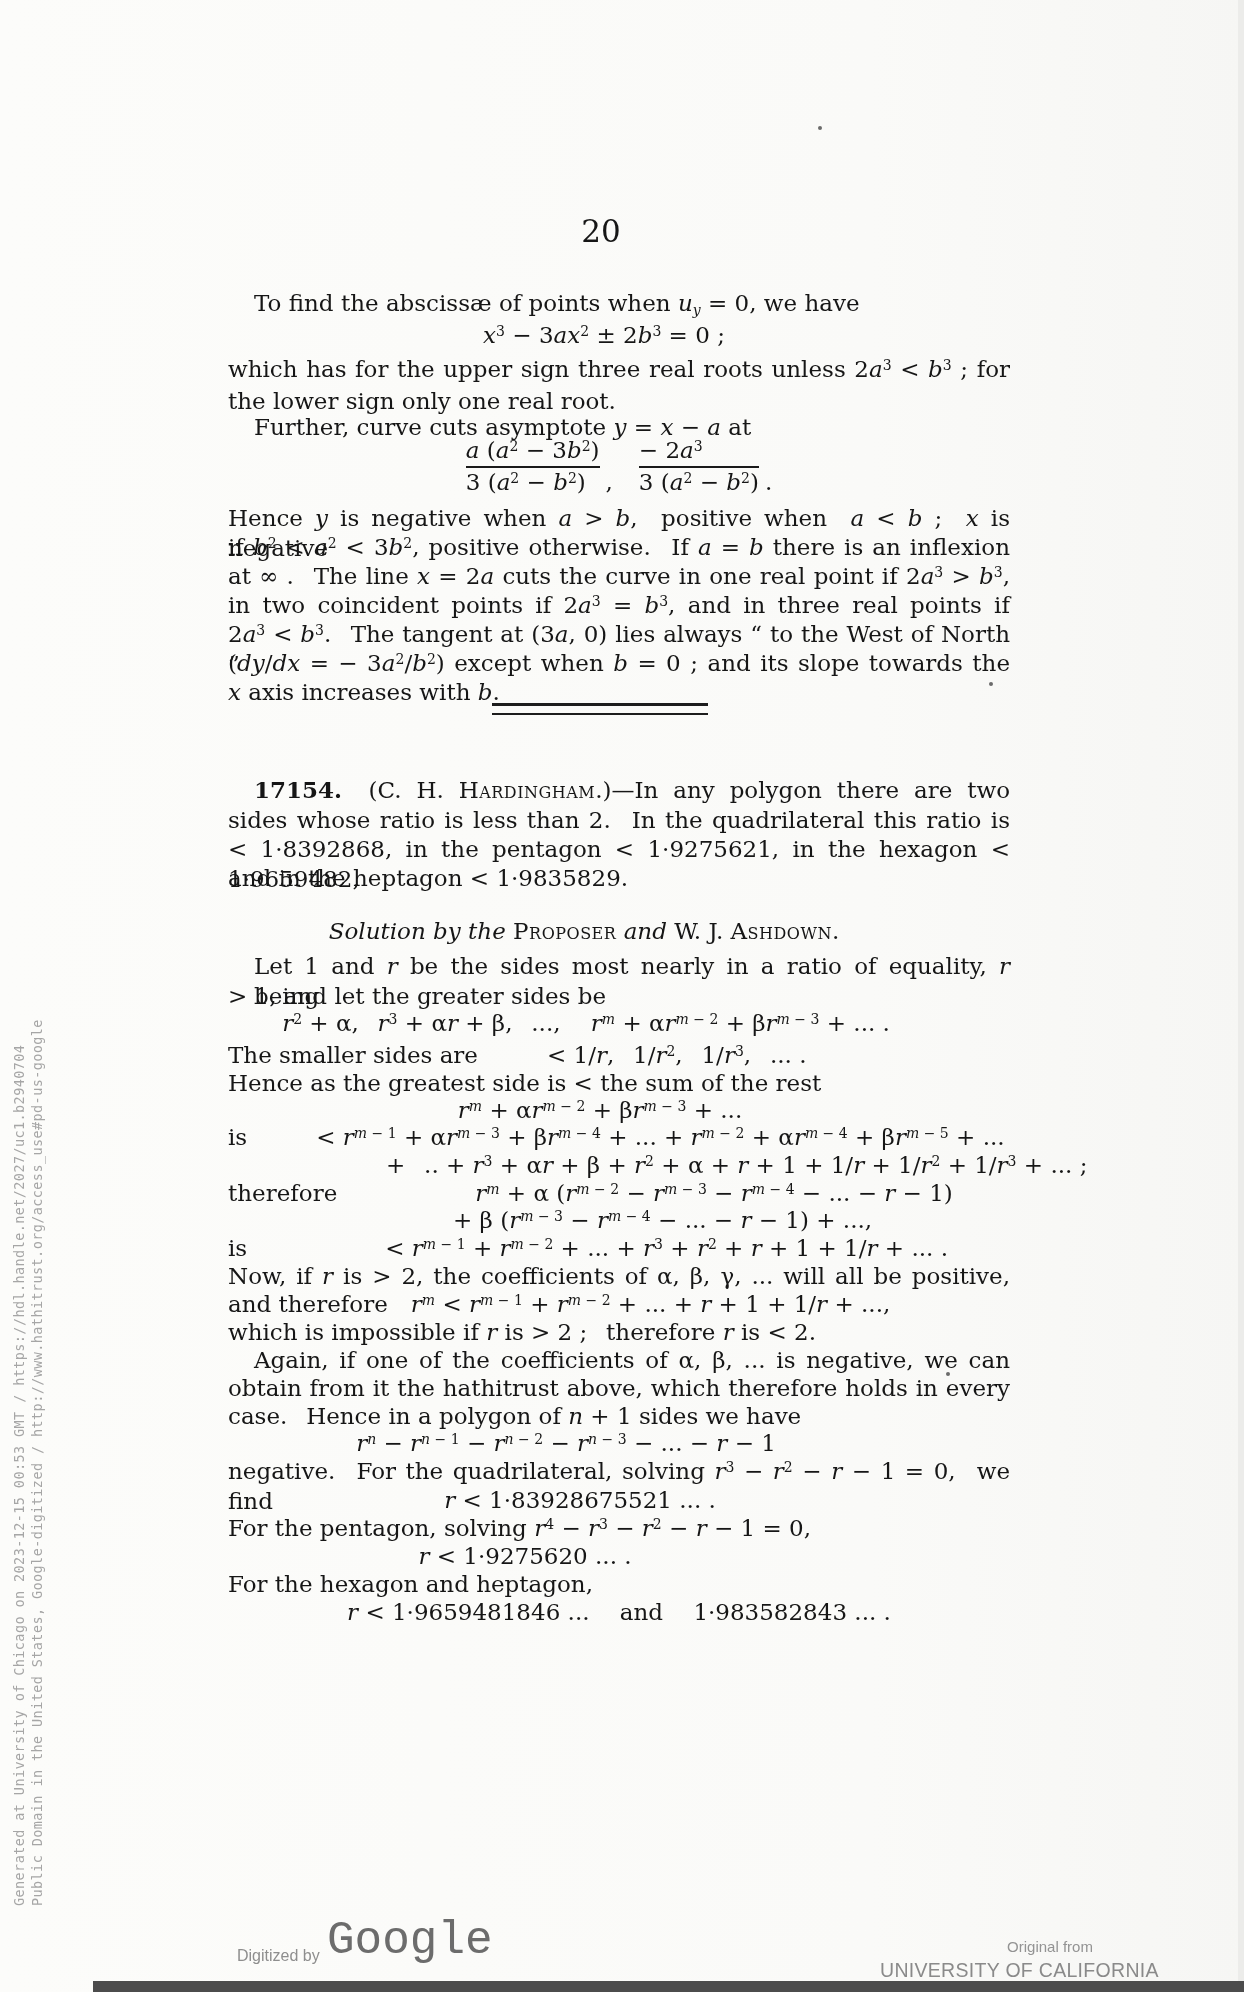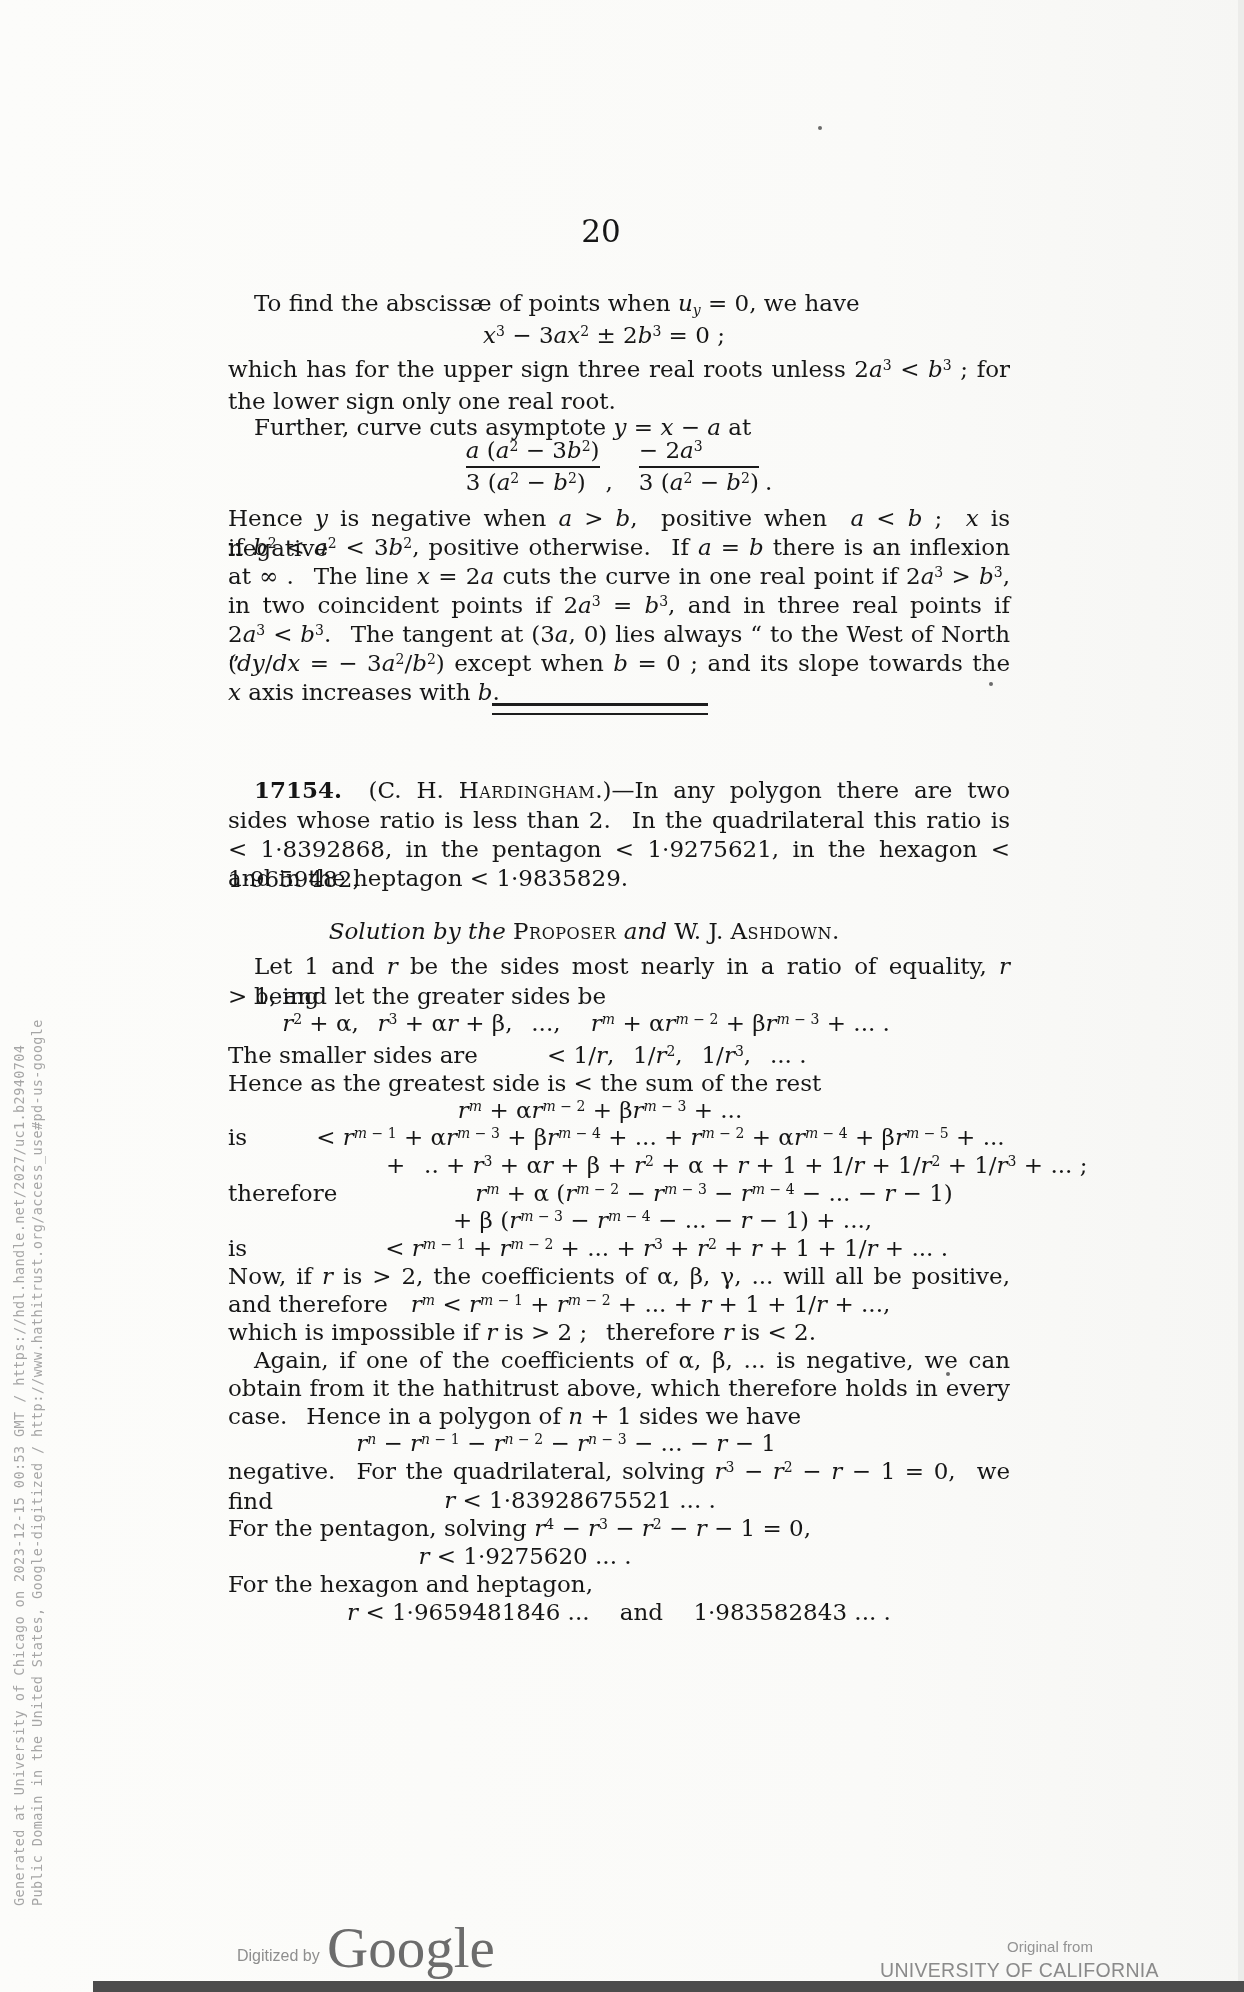--- a/index.html
+++ b/index.html
@@ -22,22 +22,22 @@
   .fracline{position:absolute;top:437px;left:0;width:100%;text-align:center;font-size:23px;}
   .frac{display:inline-block;vertical-align:middle;text-align:left;}
   .frac .den{display:block;border-top:2px solid #1a1a1a;margin-top:3px;padding-top:1px;}
   .fsep{display:inline-block;vertical-align:bottom;margin:0 26px 0 6px;}
   .fend{display:inline-block;vertical-align:bottom;margin-left:6px;}
   .wm{position:absolute;left:10px;top:1906px;transform:rotate(-90deg);transform-origin:0 0;
       font-family:"DejaVu Sans Mono","Liberation Mono",monospace;font-size:13.5px;
       line-height:18px;color:#a6a6a6;letter-spacing:.4px;white-space:nowrap;}
   .dig{position:absolute;left:237px;top:1947px;font-family:"Liberation Sans",sans-serif;
        font-size:16px;color:#8e8e8e;}
-  .glogo{position:absolute;left:327px;top:1915px;font-family:Liberation Serif, serif;
-         font-size:57px;color:#6c6c6c;}
+  .glogo{position:absolute;left:327px;top:1915px;font-family:Liberation Mono, monospace;
+         font-size:46px;color:#6c6c6c;}
   .orig{position:absolute;left:880px;top:1938px;width:340px;text-align:center;
         font-family:"Liberation Sans",sans-serif;font-size:15px;color:#939393;}
   .inst{position:absolute;left:880px;top:1959px;width:340px;text-align:left;
         font-family:"Liberation Sans",sans-serif;font-size:19.5px;color:#8a8a8a;letter-spacing:.3px;}
   .botbar{position:absolute;left:93px;top:1981px;width:1151px;height:11px;background:#4c4c4c;}
   .speck{position:absolute;width:4px;height:4px;border-radius:50%;background:#6b6b6b;}
   .edge{position:absolute;right:0;top:0;width:6px;height:100%;background:#ececea;}
 </style>
 </head>
 <body>

